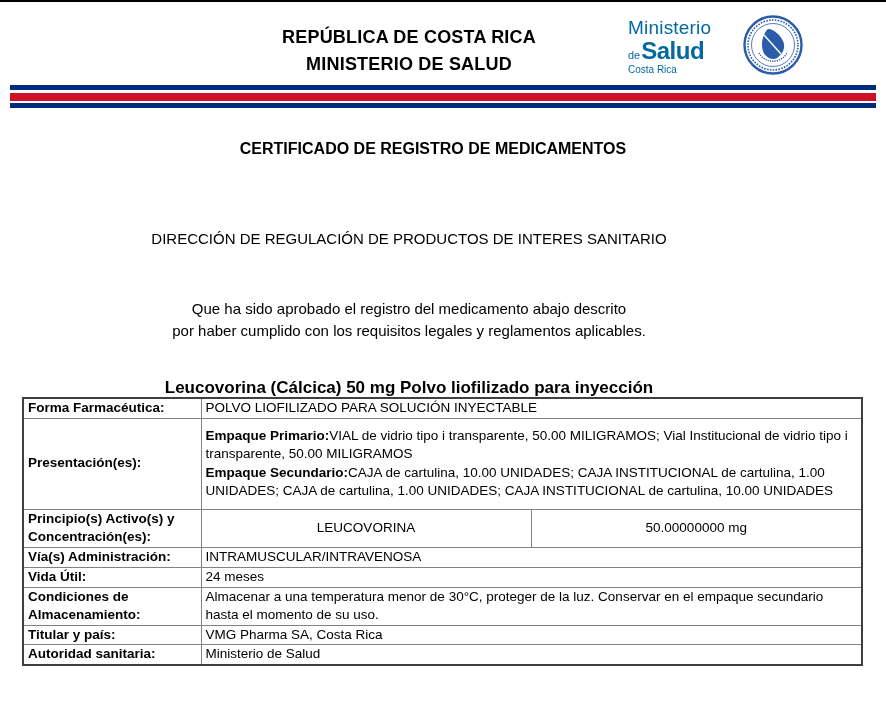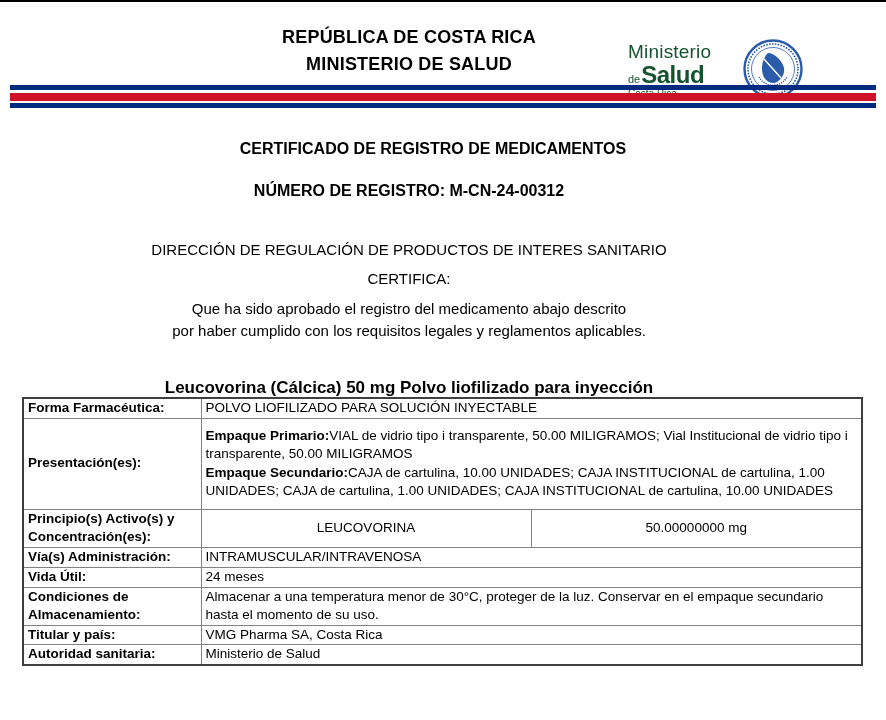--- a/index.html
+++ b/index.html
@@ -46,21 +46,21 @@
 
 <div class="page">
 
   <div id="top-rule" class="abs"></div>
 
   <div class="abs ctr h-title" style="top:24px;">
     <div>REPÚBLICA DE COSTA RICA</div>
     <div>MINISTERIO DE SALUD</div>
   </div>
 
-  <div id="logo" class="abs" style="color:#14532d;margin-top:24px;">
+  <div id="logo" class="abs" style="color:#0369a1;">
     <div id="logo-text">
       <div id="logo-min">Ministerio</div>
       <div style="margin-top:2px;">
         <span id="logo-de">de</span><span id="logo-salud">Salud</span>
       </div>
       <div id="logo-cr">Costa Rica</div>
     </div>
     <svg id="seal" width="62" height="62" viewBox="-31 -31 62 62">
       <circle cx="0" cy="0" r="28.5" fill="#ffffff" stroke="#2A5CAA" stroke-width="2.4"></circle>
       <circle cx="0" cy="0" r="25" fill="none" stroke="#2A5CAA" stroke-width="1.6" stroke-dasharray="1.6 1.3"></circle>
@@ -69,23 +69,21 @@
       <path d="M -9,-10 L 8,9" stroke="#ffffff" stroke-width="1.4" fill="none"></path>
       <path d="M -14,8 A 16 16 0 0 0 14,8" fill="none" stroke="#2A5CAA" stroke-width="1.4" stroke-dasharray="1.2 1.1"></path>
     </svg>
   </div>
 
   <div id="stripe-blue-top" class="abs stripe" style="background:#002B7F;"></div>
   <div id="stripe-red" class="abs stripe" style="background:#CE1126;"></div>
   <div id="stripe-blue-bottom" class="abs stripe" style="background:#002B7F;"></div>
 
   <div class="abs ctr cert-h" style="top:140px;margin-left:24px;">CERTIFICADO DE REGISTRO DE MEDICAMENTOS</div>
-  <div class="abs ctr cert-h" style="top:182px;">NÚMERO DE REGISTRO: M-CN-24-00312</div>
-  <div class="abs ctr cert-sub" style="top:230px;margin-top:11px;">DIRECCIÓN DE REGULACIÓN DE PRODUCTOS DE INTERES SANITARIO</div>
-  <div class="abs ctr cert-sub" style="top:270px;">CERTIFICA:</div>
+  <div class="abs ctr cert-sub" style="top:230px;">DIRECCIÓN DE REGULACIÓN DE PRODUCTOS DE INTERES SANITARIO</div>
   <div class="abs ctr cert-sub" style="top:300px;">Que ha sido aprobado el registro del medicamento abajo descrito</div>
   <div class="abs ctr cert-sub" style="top:322px;">por haber cumplido con los requisitos legales y reglamentos aplicables.</div>
   <div class="abs ctr cert-prod" style="top:350px;margin-top:28px;">Leucovorina (Cálcica) 50 mg Polvo liofilizado para inyección</div>
 
   <table id="reg-table">
     <colgroup>
         <col style="width:178px;">
         <col style="width:330px;">
         <col style="width:331px;">
       </colgroup>

